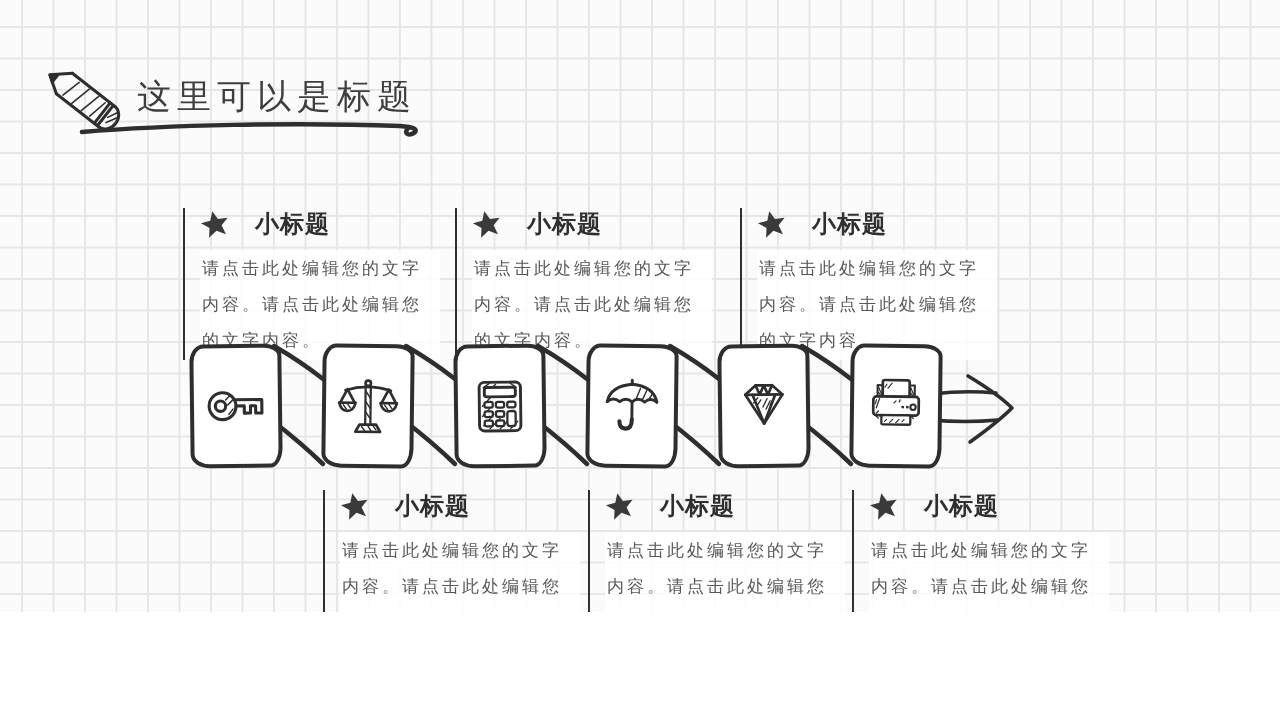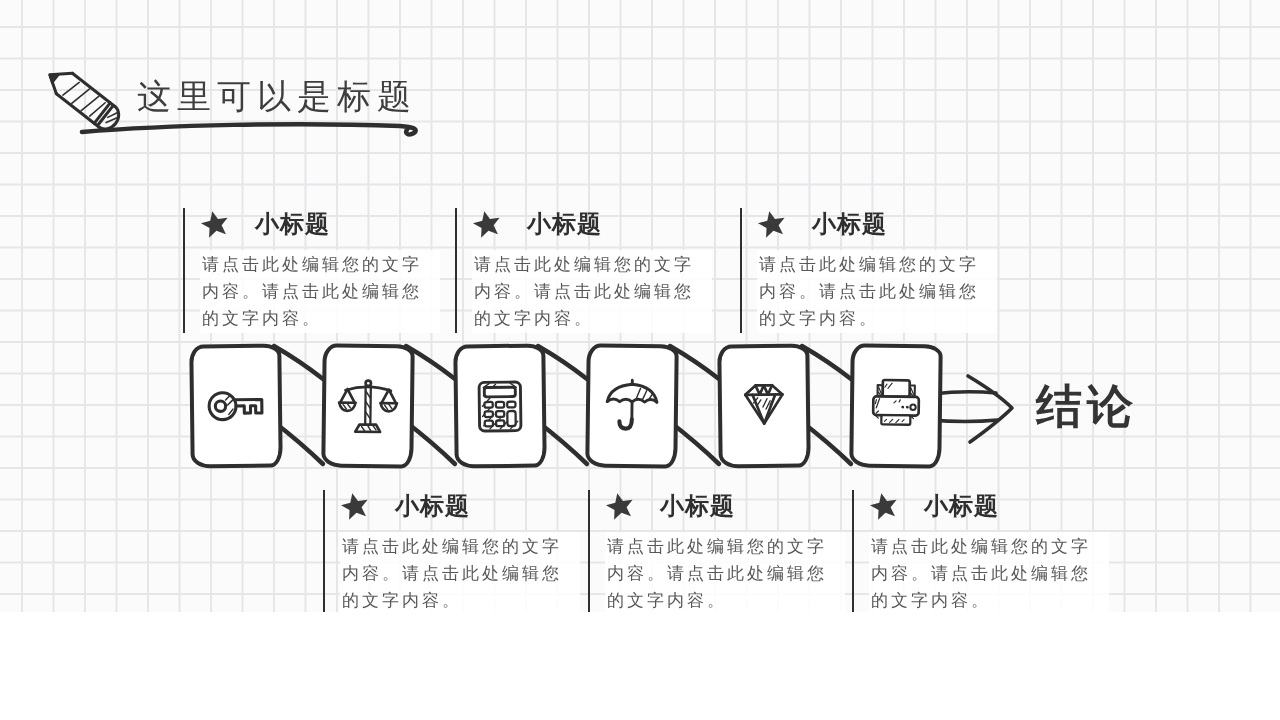--- a/index.html
+++ b/index.html
@@ -22,21 +22,21 @@
   .title{
     left:137px;top:74px;font-size:34px;letter-spacing:6px;
     color:#3e3e3e;font-weight:400;white-space:nowrap;
   }
 
   
   .col{width:262px;padding-left:15px;border-left:2px solid #2f2f2f;}
   .col-head{display:flex;align-items:center;gap:25px;height:32px;}
   .col-label{font-size:24px;font-weight:600;color:#2f2f2f;letter-spacing:1px;}
   .col-body{
-    margin:10px 0 0 0;width:236px;font-size:17px;line-height:27px;
+    margin:10px 0 0 0;width:236px;font-size:17px;line-height:36px;
     letter-spacing:3px;color:#575757;background:rgba(255,255,255,.88);
     padding:1px 2px;
   }
 
   
   .card{
     width:84px;height:116px;background:#fff;
     border:4px solid #2e2e2e;
     border-radius:14px 18px 12px 20px / 18px 12px 20px 14px;
     display:flex;align-items:center;justify-content:center;
@@ -221,21 +221,20 @@
   </div>
 
   <svg class="abs" style="left:926px;top:370px;" width="96" height="80" viewBox="0 0 96 80">
     <g class="ink" stroke-width="3.6">
       <path d="M6 24 Q40 20 70 23"></path>
       <path d="M4 50 Q40 53 72 50"></path>
       <path d="M42 6 C 62 18, 78 30, 86 38 C 74 50, 58 62, 44 72"></path>
     </g>
   </svg>
 
-  <div class="abs conclusion">结论</div>
 
   <div class="abs col" style="left:323px;top:490px;">
     <div class="col-head">
       <svg width="30" height="30" viewBox="0 0 32 32">
         <polygon points="16,2 20.2,11.5 30.5,12.2 22.6,18.9 25.2,29 16,23.4 6.8,29 9.4,18.9 1.5,12.2 11.8,11.5" fill="#3a3a3a" transform="rotate(-12 16 16)"></polygon>
       </svg>
       <span class="col-label">小标题</span>
     </div>
     <p class="col-body">请点击此处编辑您的文字内容。请点击此处编辑您的文字内容。</p>
   </div>

